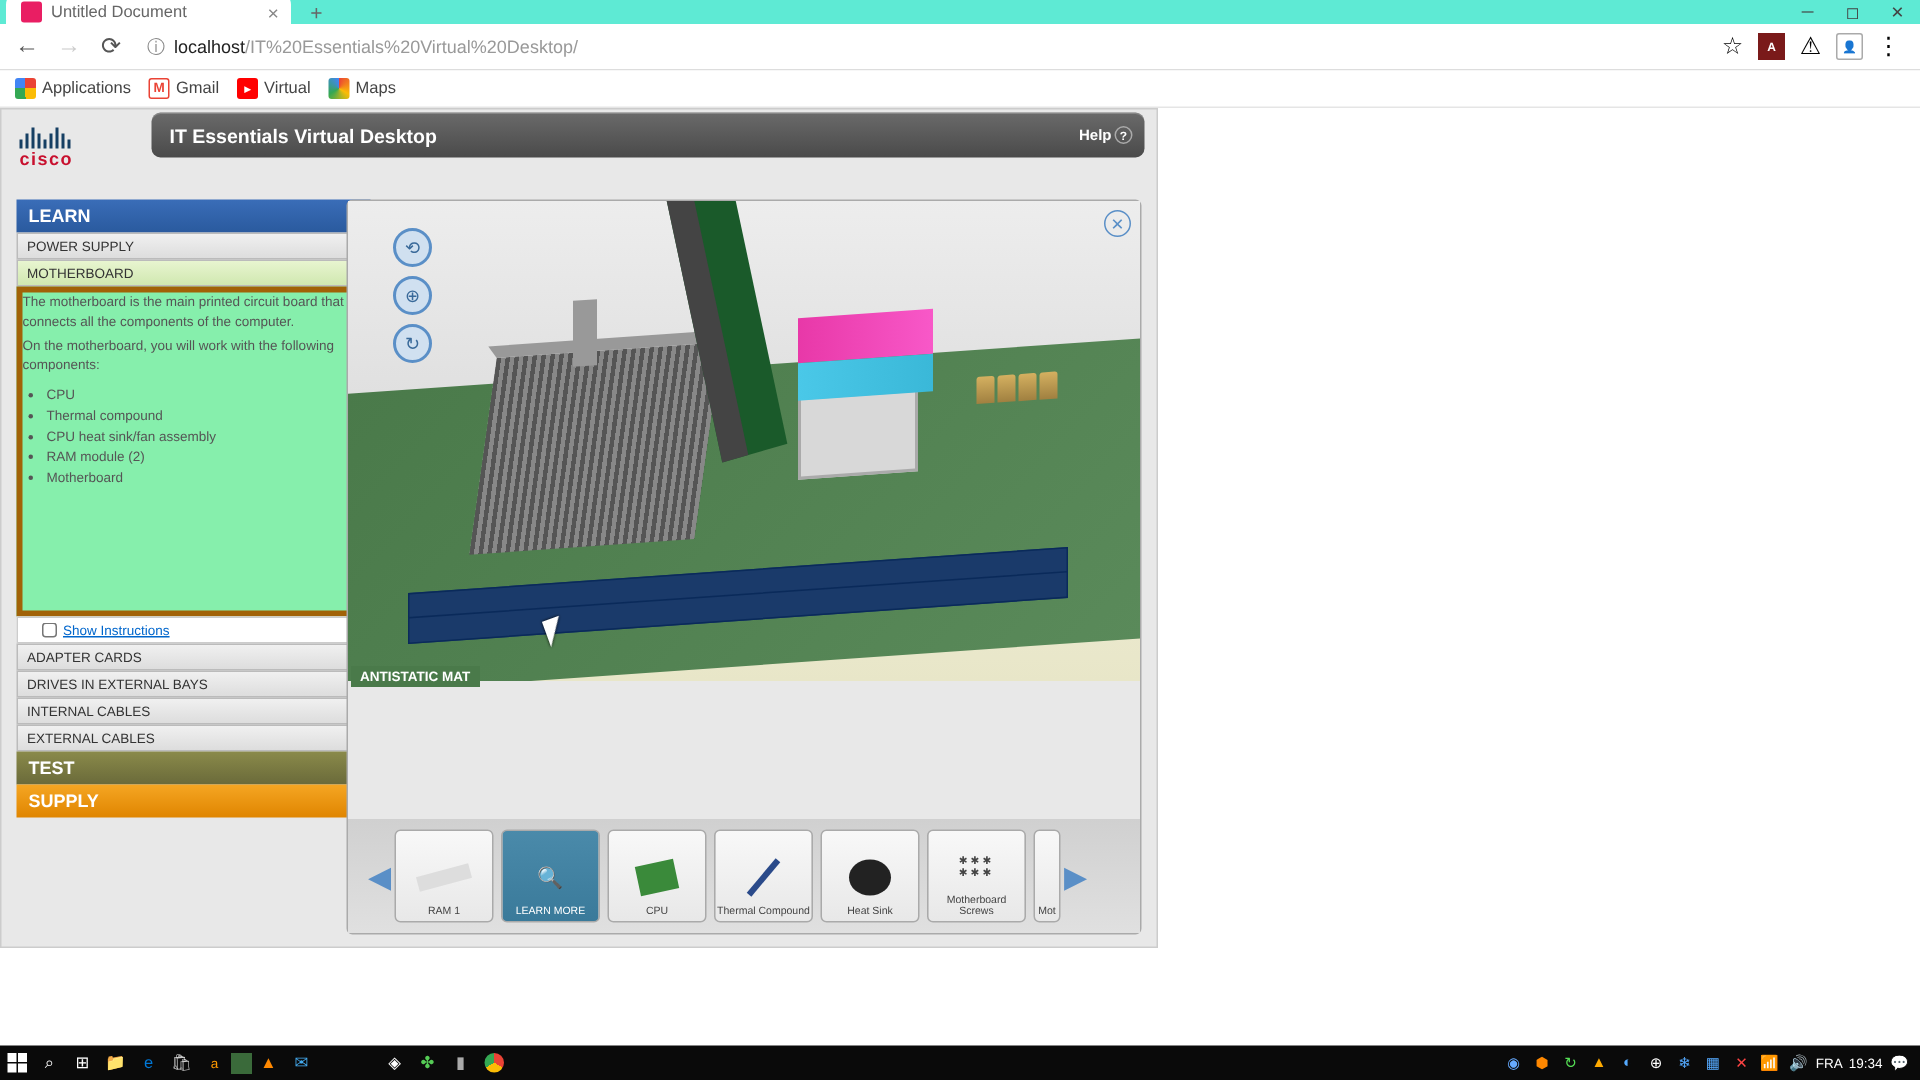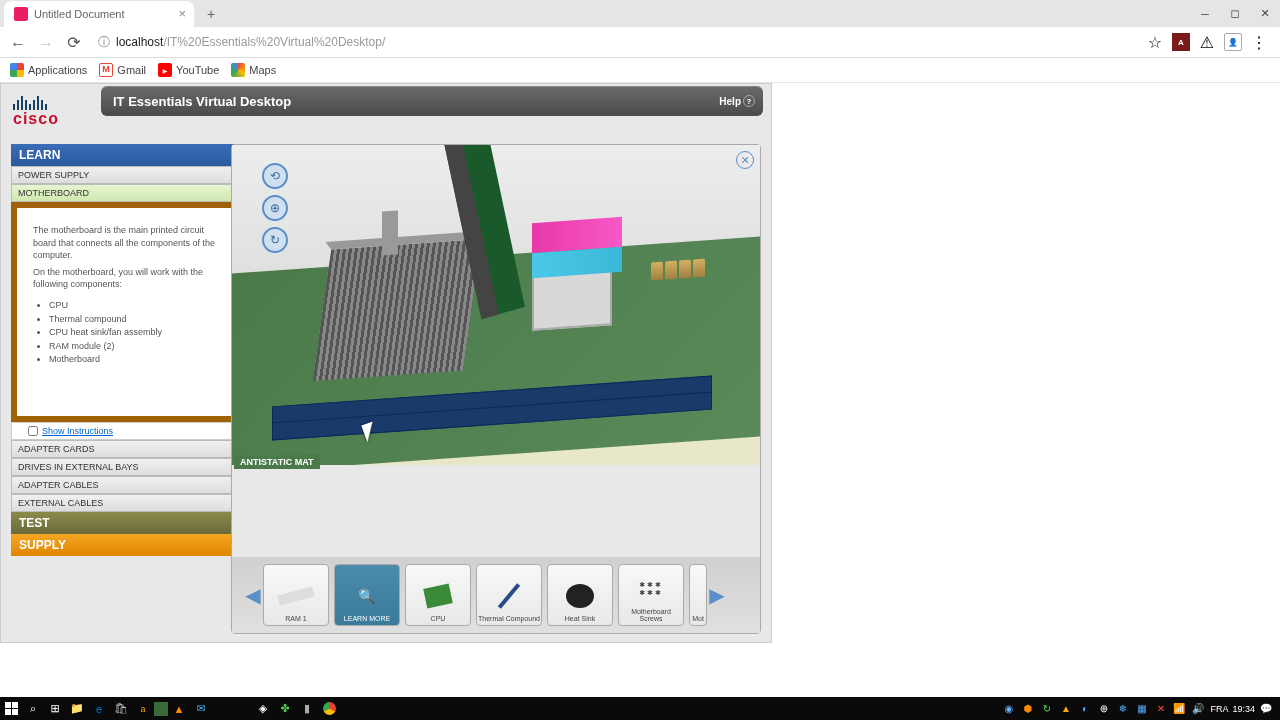--- a/index.html
+++ b/index.html
@@ -1,17 +1,17 @@
 <!DOCTYPE html>
 <html><head>
 <meta charset="utf-8">
 <style>
 *{margin:0;padding:0;box-sizing:border-box;font-family:Arial,sans-serif}
 body{width:1280px;height:720px;background:#fff;overflow:hidden;position:relative}
-.titlebar{height:27px;background:#e5e5e5;display:flex;align-items:center}
+.titlebar{height:16px;background:#5eead4;display:flex;align-items:center}
 .tab{display:flex;align-items:center;background:#fff;height:26px;padding:0 10px;border-top-left-radius:8px;border-top-right-radius:8px;margin-left:4px;width:190px;position:relative;font-size:11px;color:#666}
 .tab-favicon{width:14px;height:14px;background:#e91e63;border-radius:2px;margin-right:6px}
 .tab-close{position:absolute;right:8px;font-size:13px;color:#888;cursor:pointer}
 .newtab{width:18px;height:18px;margin-left:8px;color:#666;font-size:14px;display:flex;align-items:center;justify-content:center;cursor:pointer}
 .window-controls{margin-left:auto;display:flex}
 .window-controls div{width:30px;height:26px;display:flex;align-items:center;justify-content:center;color:#444;font-size:11px;cursor:pointer}
 .addressbar{height:31px;background:#fff;border-bottom:1px solid #ddd;display:flex;align-items:center;padding:0 6px;gap:4px}
 .navbtn{width:24px;height:24px;display:flex;align-items:center;justify-content:center;color:#555;cursor:pointer;border-radius:12px}
 .navbtn.disabled{color:#ccc}
 .url-area{flex:1;display:flex;align-items:center;padding:0 8px;color:#555;font-size:12px}
@@ -21,32 +21,32 @@
 .addr-icons{display:flex;gap:8px;margin-right:6px;align-items:center}
 .addr-icons div{width:18px;height:18px;display:flex;align-items:center;justify-content:center}
 .bookmarkbar{height:25px;background:#fff;border-bottom:1px solid #e5e5e5;display:flex;align-items:center;padding:0 10px;gap:12px;font-size:11px;color:#444}
 .bm-item{display:flex;align-items:center;gap:4px;cursor:pointer}
 .bm-icon{width:14px;height:14px;border-radius:2px}
 .content{position:relative;height:615px;background:#fff}
 .app{width:772px;height:560px;background:#e8e8e8;border:1px solid #ccc;position:relative}
 .logo{position:absolute;left:12px;top:8px}
 .logo-bars{display:flex;gap:2px;align-items:flex-end;height:18px}
 .logo-bars span{width:2px;background:#163f63}
-.logo-text{color:#c8102e;font-size:16px;font-weight:bold;letter-spacing:1px}
+.logo-text{color:#c8102e;font-size:12px;font-weight:bold;letter-spacing:1px}
 .app-titlebar{position:absolute;left:100px;top:2px;right:8px;height:30px;background:linear-gradient(to bottom,#6a6a6a,#4a4a4a);border-radius:6px;padding-left:12px;display:flex;align-items:center;color:#fff;font-size:13px;font-weight:bold;box-shadow:inset 0 1px 0 rgba(255,255,255,0.2)}
 .app-titlebar .help{margin-left:auto;margin-right:8px;font-size:10px;display:flex;align-items:center;gap:2px}
 .help-q{width:12px;height:12px;border:1px solid #aaa;border-radius:50%;display:flex;align-items:center;justify-content:center;font-size:8px}
 .sidebar{position:absolute;left:10px;top:60px;width:236px}
 .section-head{padding:4px 8px;font-size:12px;font-weight:bold;color:#fff}
 .sec-learn{background:linear-gradient(to bottom,#3a6db8,#2a5a9e)}
 .sec-test{background:linear-gradient(to bottom,#8a8a4a,#6a6a3a)}
 .sec-explore{background:linear-gradient(to bottom,#f5a623,#e08500)}
 .nav-item{background:linear-gradient(to bottom,#f0f0f0,#ddd);border:1px solid #bbb;font-size:9px;padding:3px 6px;color:#333;cursor:pointer;margin-top:0}
 .nav-item.sel{background:linear-gradient(to bottom,#e8f5d0,#d0e8b0)}
-.info-box{background:#ffffff;border:6px solid #a16207;padding:16px;font-size:9px;color:#555;line-height:1.4;height:220px}
+.info-box{background:#86efac;border:4px solid #a16207;padding:0;font-size:9px;color:#555;line-height:1.4;height:220px}
 .info-box ul{margin:8px 0 0 16px}
 .info-box li{margin:1px 0}
 .show-inst{font-size:9px;color:#0066cc;text-decoration:underline;padding:3px 16px;border:1px solid #ccc;background:#fff;display:flex;align-items:center;gap:4px}
 .show-inst input{width:10px;height:10px}
 .viewer{position:absolute;left:230px;top:60px;width:530px;height:490px;border:1px solid #aaa;background:#e8e8e8;border-radius:4px}
 .scene{position:relative;height:320px;background:linear-gradient(to bottom,#ededed 0%,#e0e0e0 40%,#f0eed8 60%,#e8e6c8 100%);overflow:hidden}
 .close-scene{position:absolute;right:6px;top:6px;width:18px;height:18px;border:1px solid #5a8fc7;border-radius:50%;color:#5a8fc7;display:flex;align-items:center;justify-content:center;font-size:11px;cursor:pointer;z-index:10}
 .view-ctrl{position:absolute;left:30px;top:18px;z-index:10}
 .view-btn{width:26px;height:26px;border:2px solid #5a8fc7;border-radius:50%;background:#d0e0f0;display:flex;align-items:center;justify-content:center;color:#3a6a9a;margin-bottom:6px;cursor:pointer;font-size:12px}
 .mobo{position:absolute;left:0;top:110px;width:530px;height:200px;transform:skewY(-4deg);background:linear-gradient(135deg,#4a7a4a,#5a8a5a)}
@@ -120,21 +120,21 @@
   <div class="bm-item">
     <div class="bm-icon" style="background:#fff;border:1px solid #ea4335;position:relative">
         <span style="position:absolute;left:2px;top:0;color:#ea4335;font-size:9px;font-weight:bold">M</span>
       </div>
     <span>Gmail</span>
   </div>
   <div class="bm-item">
     <div class="bm-icon" style="background:#ff0000;display:flex;align-items:center;justify-content:center">
         <span style="color:#fff;font-size:6px">▶</span>
       </div>
-    <span>YouTube</span>
+    <span>Virtual</span>
   </div>
   <div class="bm-item">
     <div class="bm-icon" style="background:conic-gradient(#ea4335,#fbbc05,#34a853,#4285f4)"></div>
     <span>Maps</span>
   </div>
 </div>
 
 <div class="content">
   <div class="app">
     <div class="logo">
@@ -173,21 +173,21 @@
           <li>RAM module (2)</li>
           <li>Motherboard</li>
         </ul>
       </div>
       <div class="show-inst">
         <input type="checkbox" style="">
         <span>Show Instructions</span>
       </div>
       <div class="nav-item">ADAPTER CARDS</div>
       <div class="nav-item">DRIVES IN EXTERNAL BAYS</div>
-      <div class="nav-item">ADAPTER CABLES</div>
+      <div class="nav-item">INTERNAL CABLES</div>
       <div class="nav-item">EXTERNAL CABLES</div>
       <div class="section-head sec-test">TEST</div>
       <div class="section-head sec-explore">SUPPLY</div>
     </div>
 
     <div class="viewer">
       <div class="scene">
         <div class="close-scene">✕</div>
         <div class="view-ctrl">
           <div class="view-btn">⟲</div>

